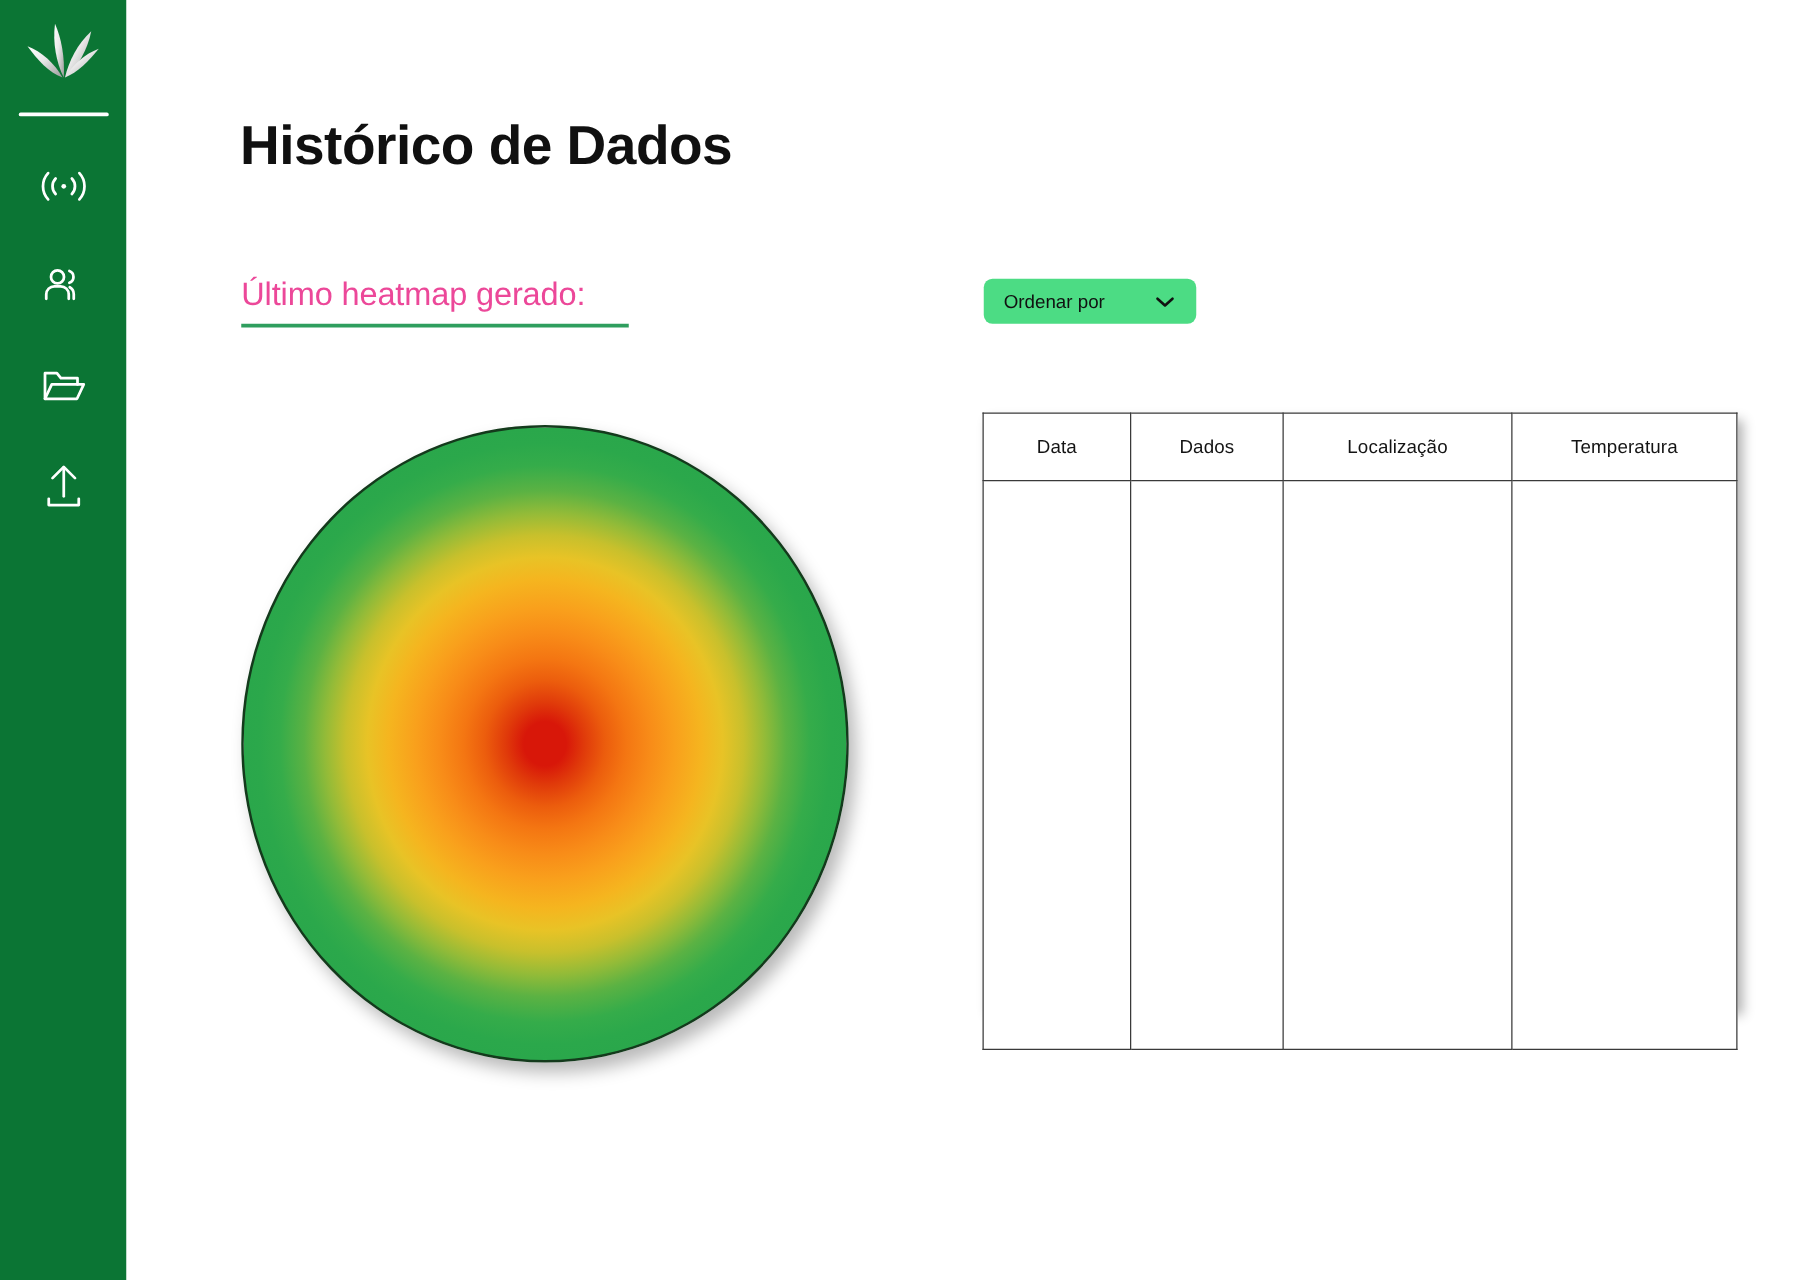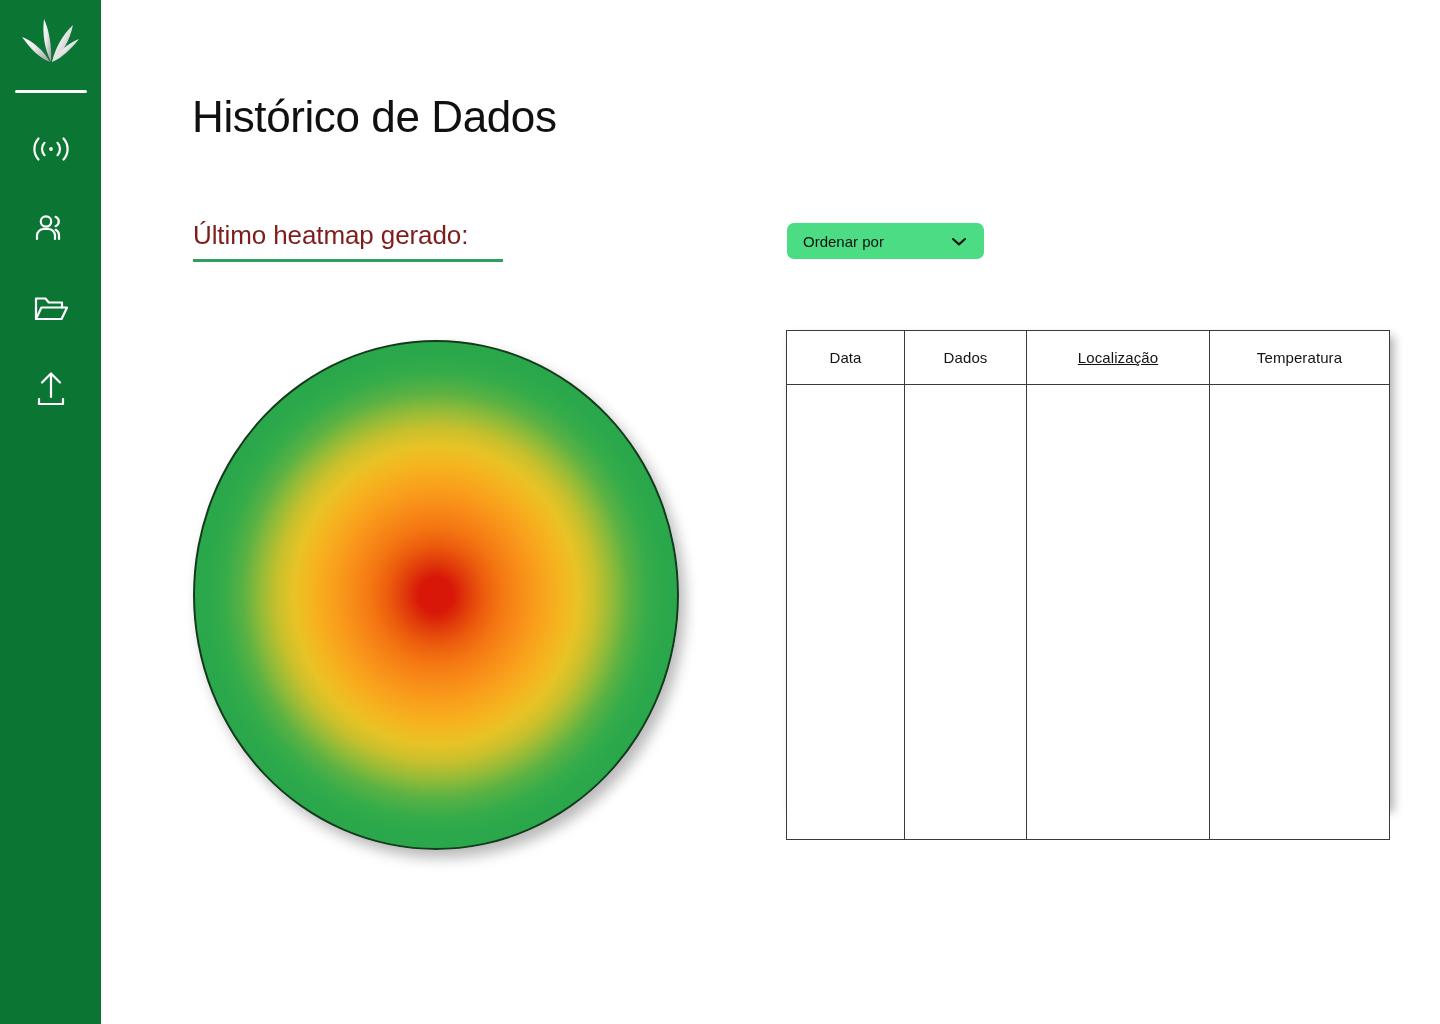--- a/index.html
+++ b/index.html
@@ -74,53 +74,53 @@
     top: 0;
     width: 1339px;
     height: 1024px;
   }
 
   .page-title {
     position: absolute;
     left: 91px;
     top: 92px;
     font-size: 44px;
-    font-weight: 400;
+    font-weight: 700;
     letter-spacing: -0.4px;
     color: #101010;
     white-space: nowrap;
   }
 
   .subtitle-wrap {
     position: absolute;
     left: 92px;
     top: 220px;
   }
 
   .subtitle {
     font-size: 26px;
     font-weight: 400;
-    color: #7f1d1d;
+    color: #ec4899;
     white-space: nowrap;
     letter-spacing: -0.1px;
   }
 
   .subtitle-underline {
     margin-top: 8px;
     width: 310px;
     height: 3px;
     background: #2f9e5e;
   }
 
   
   .sort-button {
     position: absolute;
     left: 686px;
     top: 223px;
-    width: 197px;
+    width: 170px;
     height: 36px;
     background: #4cdc84;
     border: none;
     border-radius: 7px;
     display: flex;
     align-items: center;
     padding: 0 16px;
     cursor: pointer;
     font-family: "Liberation Sans", sans-serif;
   }
@@ -204,21 +204,21 @@
 
   table.data-table th {
     height: 54px;
     letter-spacing: 0.1px;
   }
 
   table.data-table td { height: 455px; vertical-align: top; }
 
   .col-data { width: 118px; }
   .col-hora { width: 122px; }
-  .col-local { width: 183px; text-decoration: underline; }
+  .col-local { width: 183px; }
   .col-temp { width: 180px; margin-top: 20px; }
 </style>
 </head>
 <body>
 
 <aside class="sidebar">
 
   <div class="logo">
     <svg width="62" height="48" viewBox="0 0 62 48" aria-hidden="true">
       <defs>

